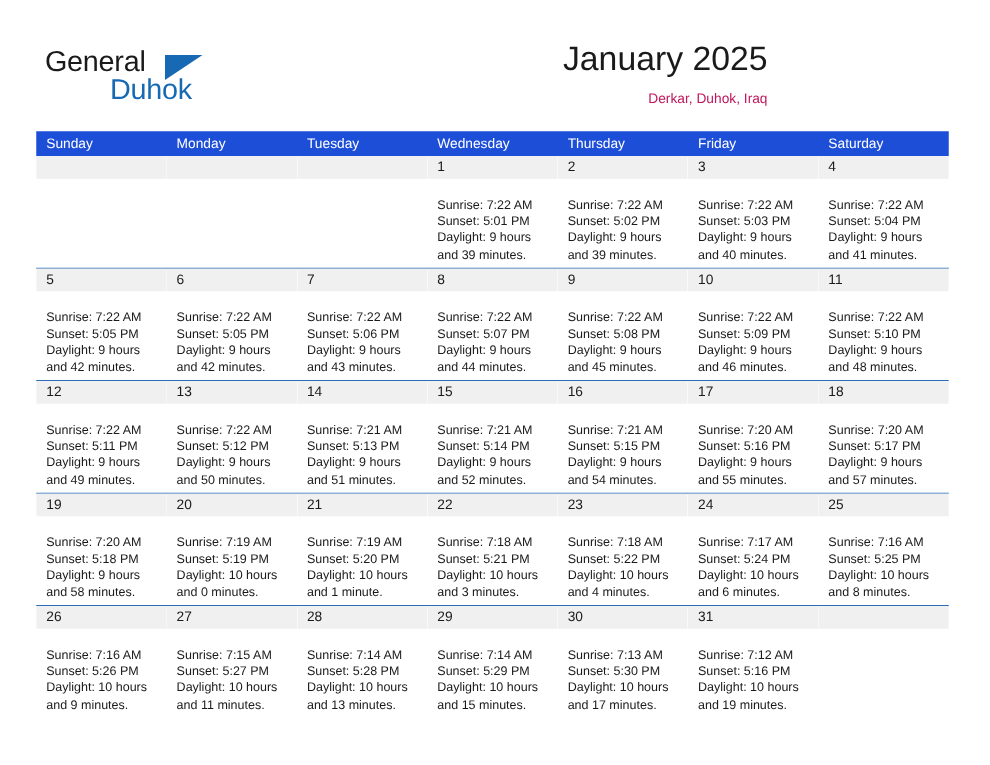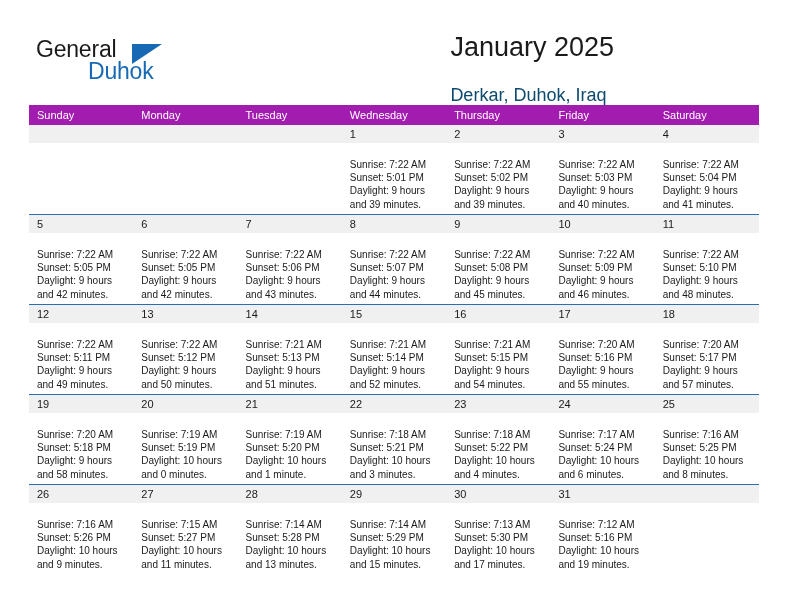--- a/index.html
+++ b/index.html
@@ -61,45 +61,46 @@
     width: 0;
     height: 0;
     border-left: 30px solid #1769b4;
     border-bottom: 20px solid transparent;
   }
 
   .title-wrap {
     position: absolute;
     right: 34px;
     top: 30px;
+    text-align: right;
   }
   .cal-title {
     font-size: 27px;
     color: #1a1a1a;
     line-height: 34px;
     white-space: nowrap;
   }
   .cal-sub {
-    font-size: 18px;
-    color: #0c4a6e;
+    font-size: 11px;
+    color: #be185d;
     line-height: 22px;
-    margin-top: 20px;
+    margin-top: 4px;
     white-space: nowrap;
   }
 
   
   .cal {
     position: absolute;
     left: 29px;
     top: 105px;
     width: 730px;
   }
   .weekday-row {
     display: flex;
-    background: #a21caf;
+    background: #1d4ed8;
     height: 20px;
   }
   .weekday {
     flex: 1 1 0;
     color: #ffffff;
     font-size: 11px;
     line-height: 20px;
     padding-left: 8px;
     box-sizing: border-box;
     white-space: nowrap;

